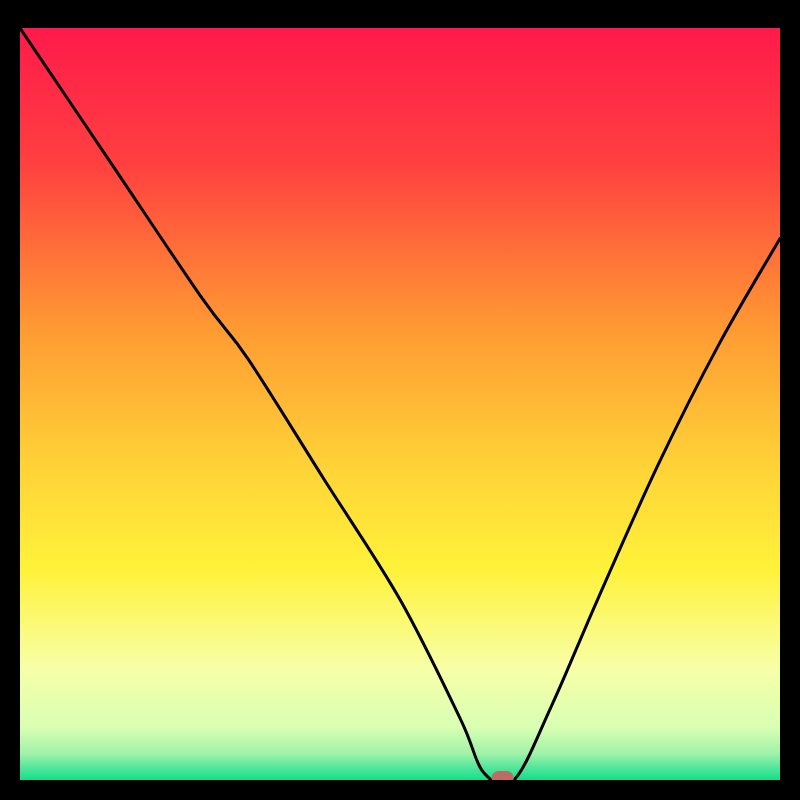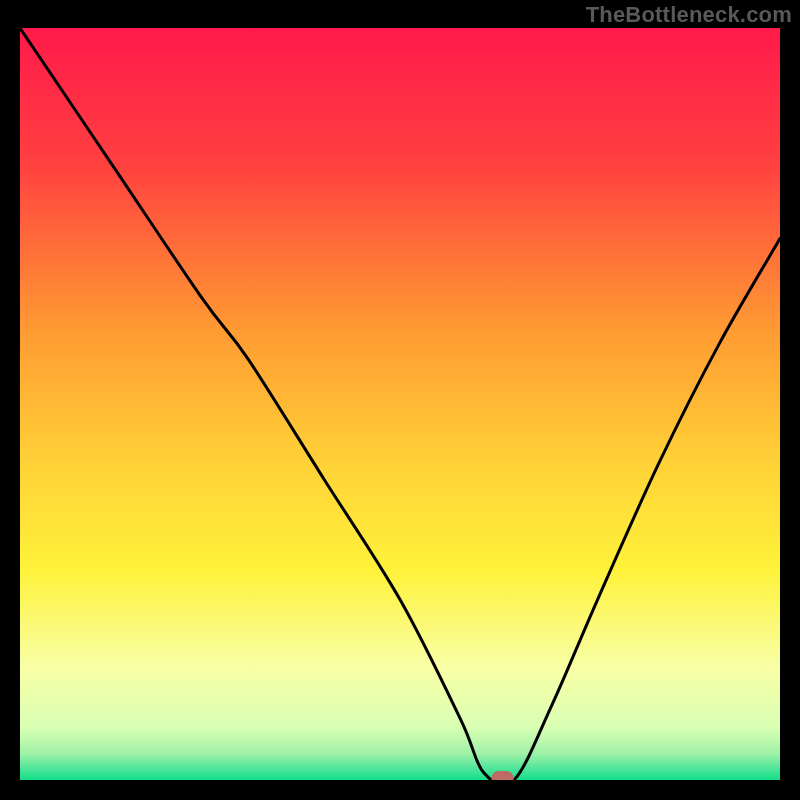--- a/index.html
+++ b/index.html
@@ -37,21 +37,20 @@
   svg.chart {
     width: 100%;
     height: 100%;
     display: block;
   }
 </style>
 </head>
 <body>
 
 <div class="frame">
-  <div class="watermark">TheBottleneck.com</div>
 
   <div class="plot-wrap">
     <svg class="chart" viewBox="0 0 760 752" preserveAspectRatio="none">
       <defs>
         <linearGradient id="bg-grad" x1="0" y1="0" x2="0" y2="1">
             <stop offset="0%" stop-color="#ff1a4b"></stop>
             <stop offset="18%" stop-color="#ff4040"></stop>
             <stop offset="40%" stop-color="#ff9a33"></stop>
             <stop offset="57.99999999999999%" stop-color="#ffd237"></stop>
             <stop offset="72%" stop-color="#fff23a"></stop>

